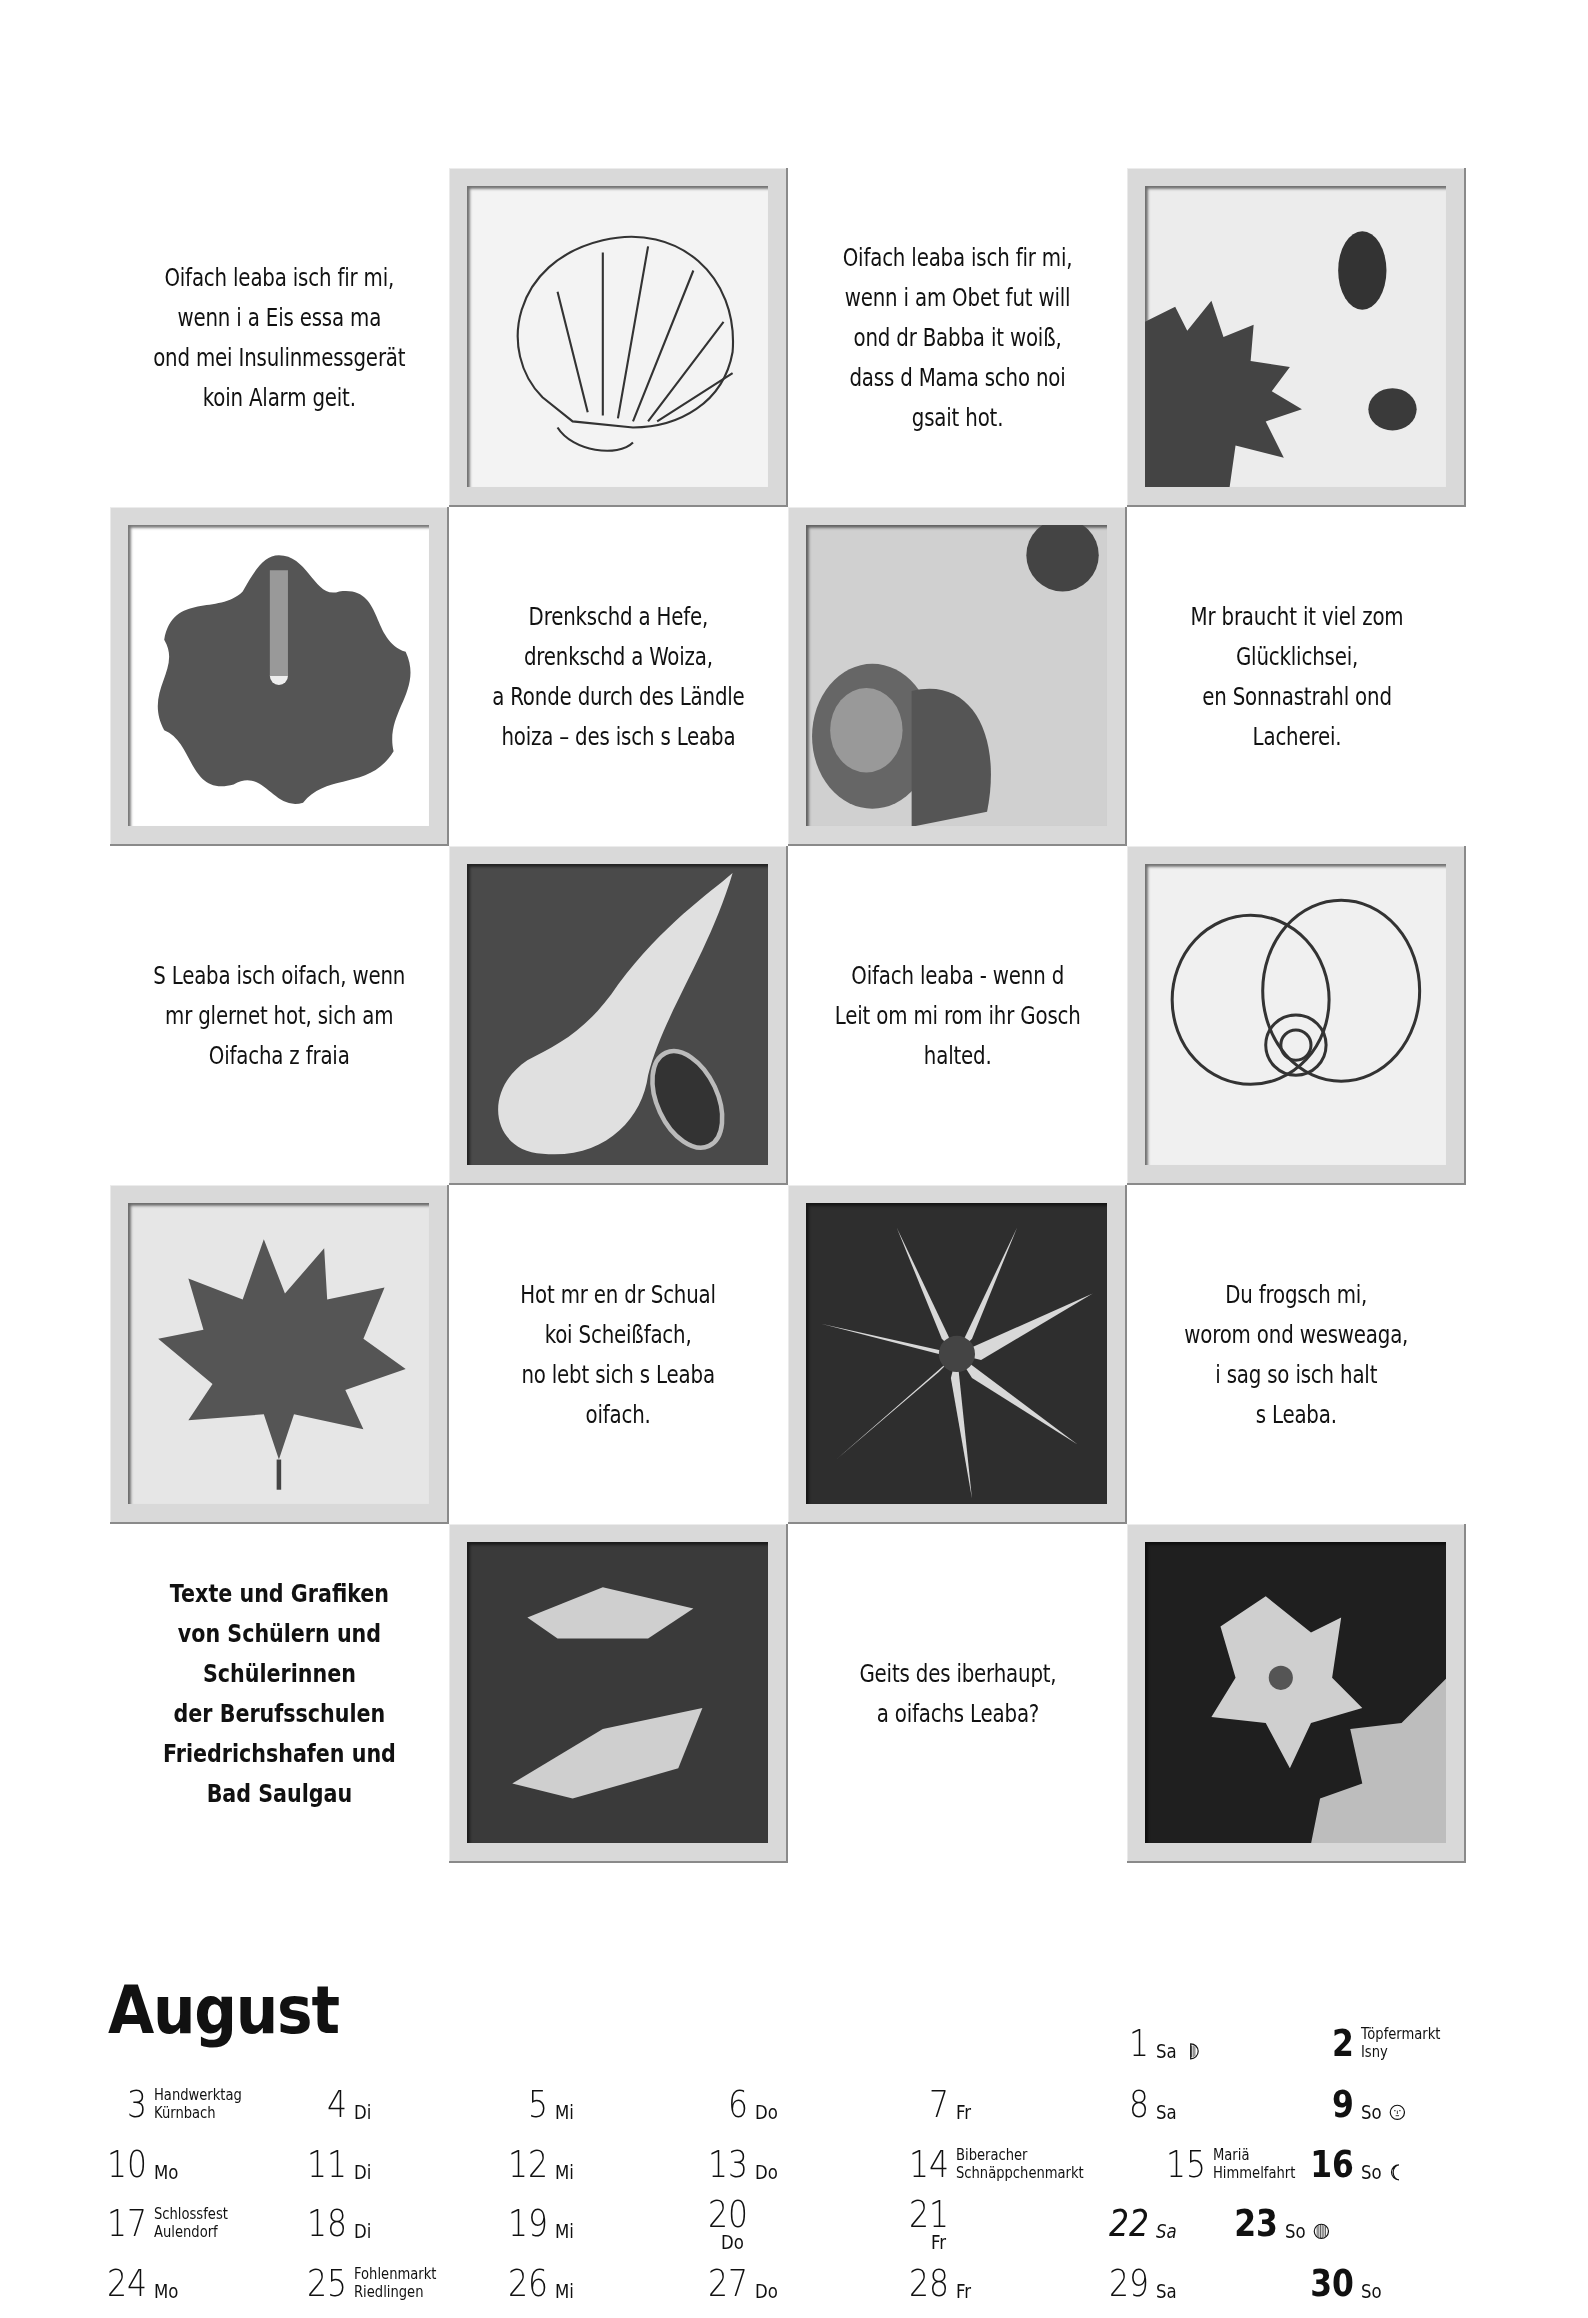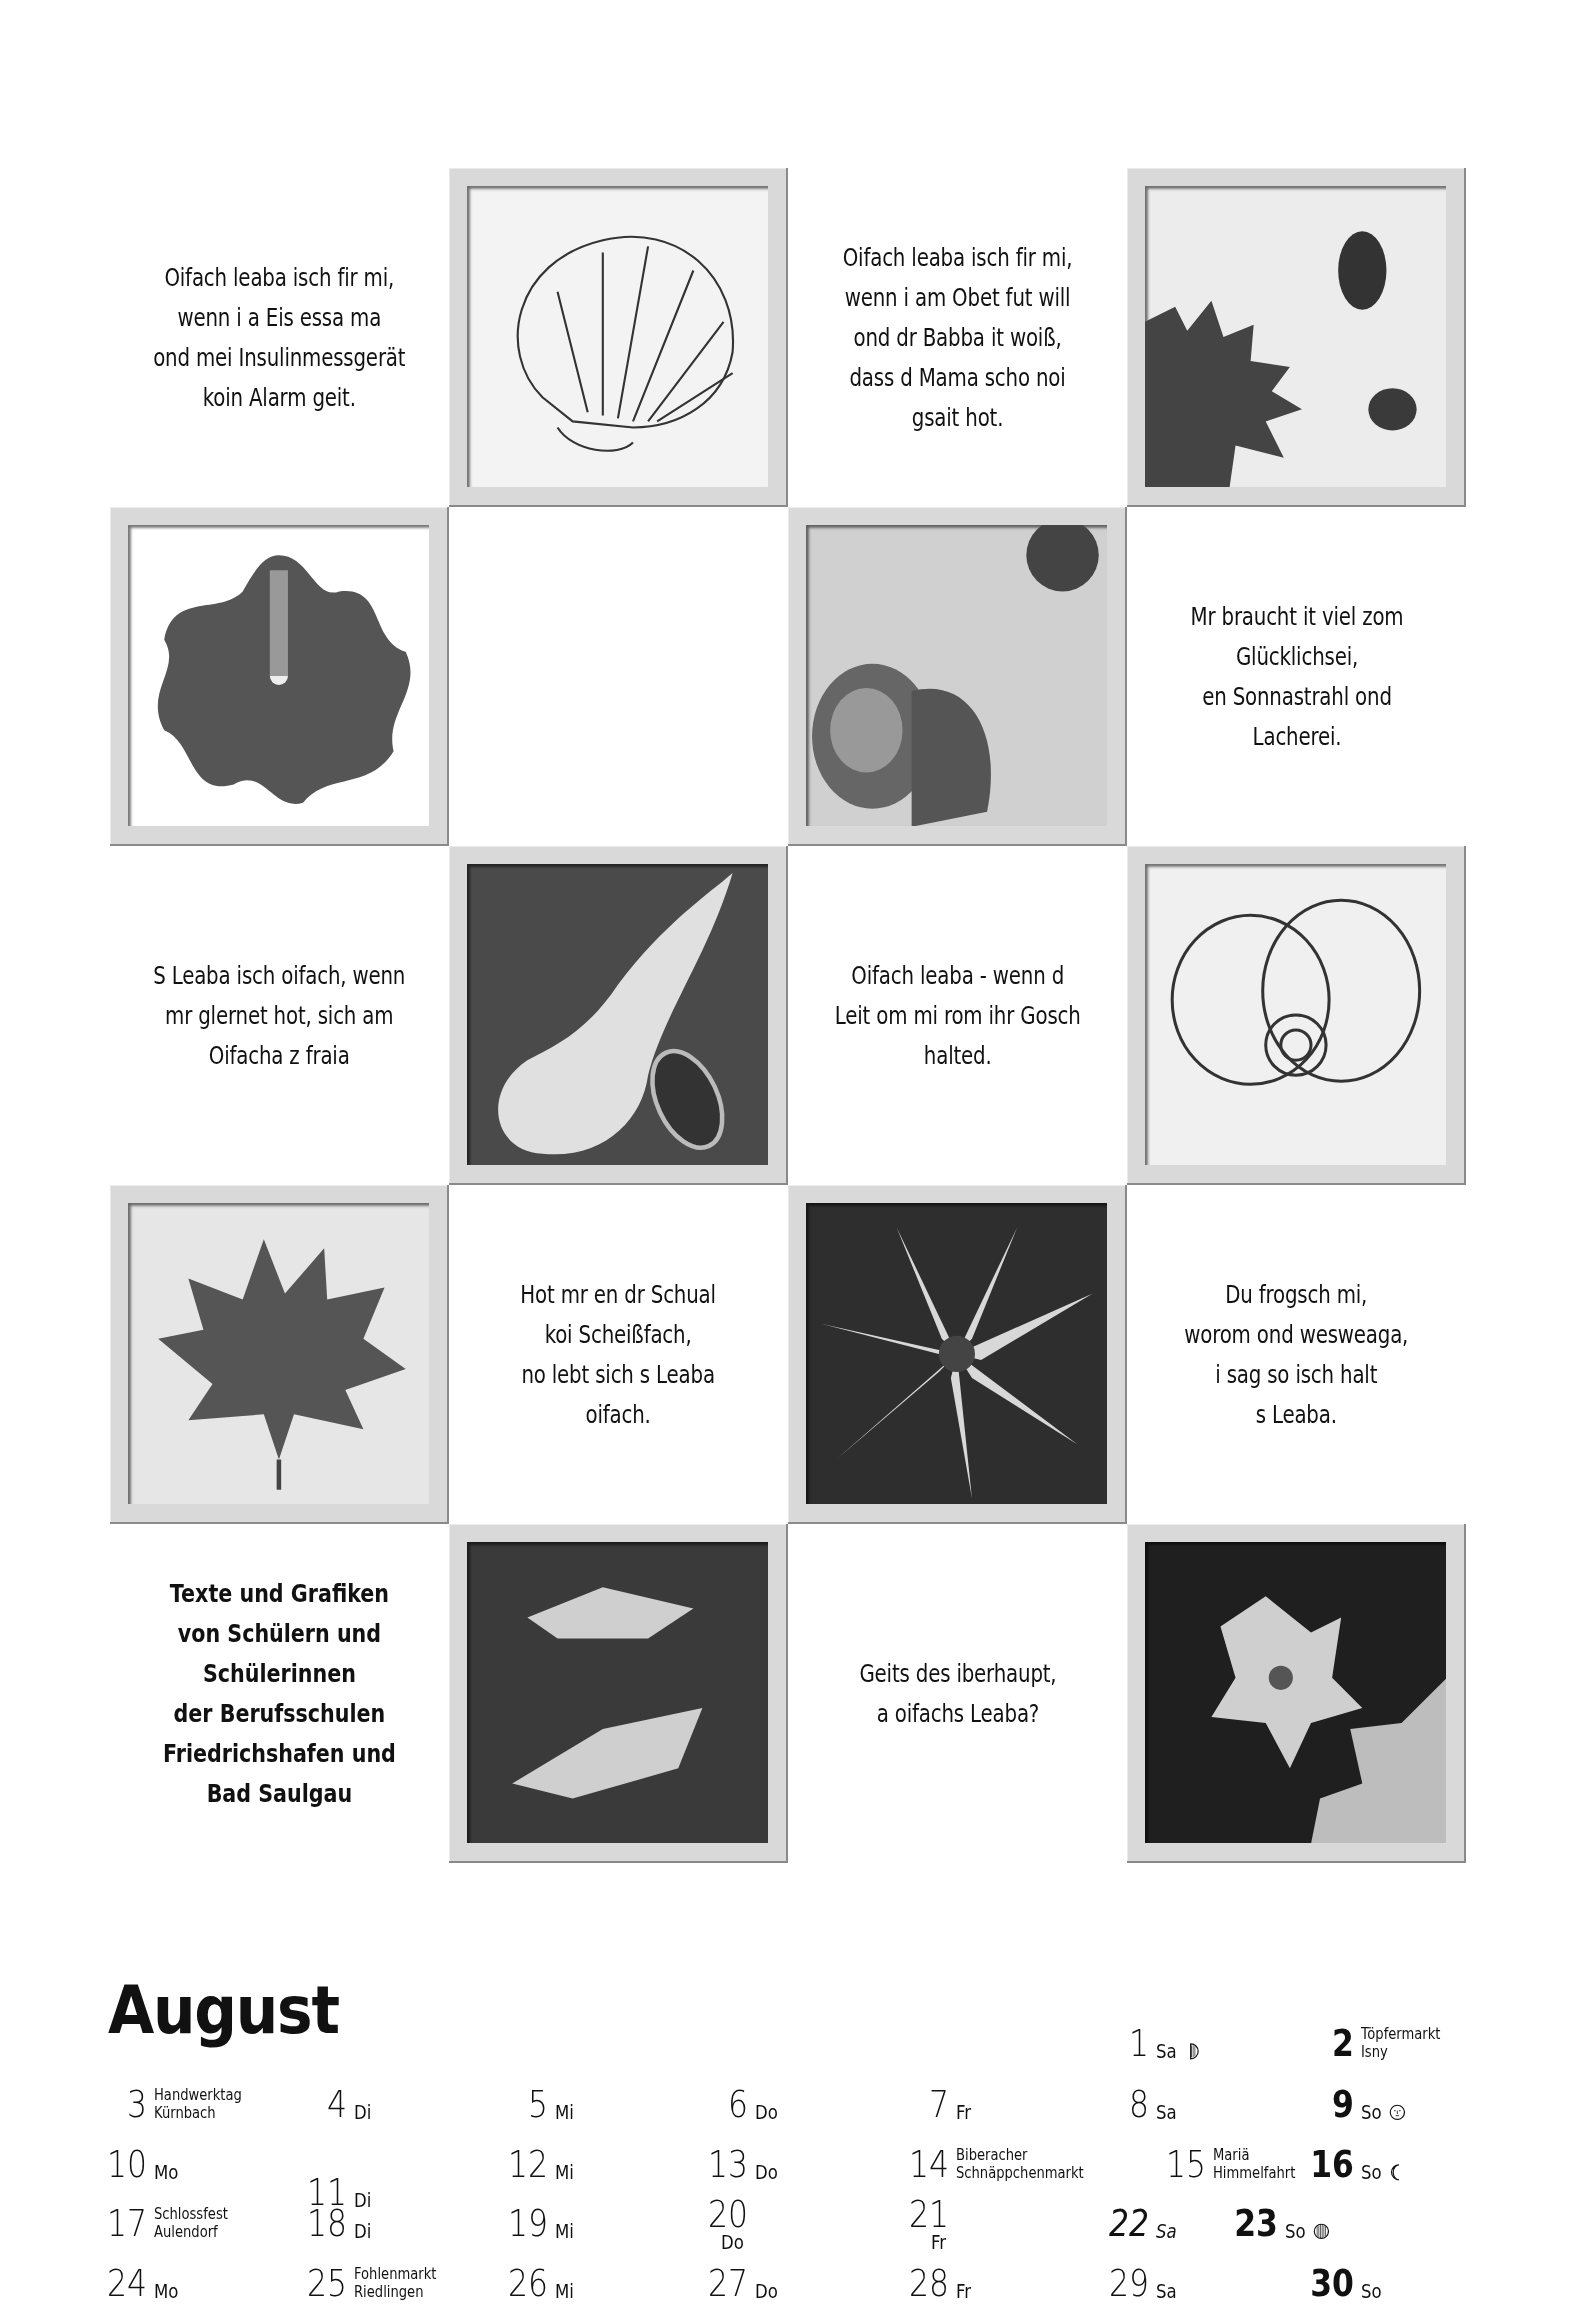--- a/index.html
+++ b/index.html
@@ -74,20 +74,26 @@
 
   <div class="cell frame" style="left:0;top:339px">
       <div class="pic" style="background:#ffffff">
     <svg viewBox="0 0 100 100">
           <path d="M50 10 C60 10 62 25 70 22 C85 20 80 38 92 42 C98 55 85 62 88 75 C80 88 66 82 58 92 C48 95 45 80 35 86 C20 90 22 72 12 68 C5 55 18 48 12 38 C15 22 30 30 38 22 C42 15 45 10 50 10 Z" fill="#555"></path>
           <circle cx="50" cy="50" r="3" fill="#eee"></circle>
           <path d="M50 50 L50 15" stroke="#999" stroke-width="6"></path>
         </svg>
       </div>
     </div>
+  <div class="cell text-cell" style="left:339px;top:339px">
+      <div class="poem">Drenkschd a Hefe,
+drenkschd a Woiza,
+a Ronde durch des Ländle
+hoiza – des isch s Leaba</div>
+    </div>
   <div class="cell frame" style="left:678px;top:339px">
       <div class="pic" style="background:#d0d0d0">
     <svg viewBox="0 0 100 100">
           <ellipse cx="22" cy="70" rx="20" ry="24" fill="#666"></ellipse>
           <ellipse cx="20" cy="68" rx="12" ry="14" fill="#999"></ellipse>
           <path d="M35 55 C55 50 65 70 60 95 L35 100 Z" fill="#555"></path>
           <ellipse cx="85" cy="10" rx="12" ry="12" fill="#444"></ellipse>
         </svg>
       </div>
     </div>
@@ -243,21 +249,21 @@
       <div class="wd">So</div>
       <span class="moon"><svg viewBox="0 0 20 20">
           <circle cx="10" cy="10" r="8.5" fill="none" stroke="#111" stroke-width="1.4"></circle>
           <path d="M6 8 h2 M12 8 h2 M10 8 v4 M8 14 h4" stroke="#111" stroke-width="1"></path>
         </svg></span>
     </div>
     <div class="day" style="left: 77px; top: 2137px;">
       <div class="num" style="width: 70px;">10</div>
       <div class="wd">Mo</div>
     </div>
-    <div class="day" style="left: 277px; top: 2137px; margin-top: 28px;">
+    <div class="day" style="left: 277px; top: 2137px;">
       <div class="num" style="width: 70px;">11</div>
       <div class="wd">Di</div>
     </div>
     <div class="day" style="left: 478px; top: 2137px;">
       <div class="num" style="width: 70px;">12</div>
       <div class="wd">Mi</div>
     </div>
     <div class="day" style="left: 678px; top: 2137px;">
       <div class="num" style="width: 70px;">13</div>
       <div class="wd">Do</div>

